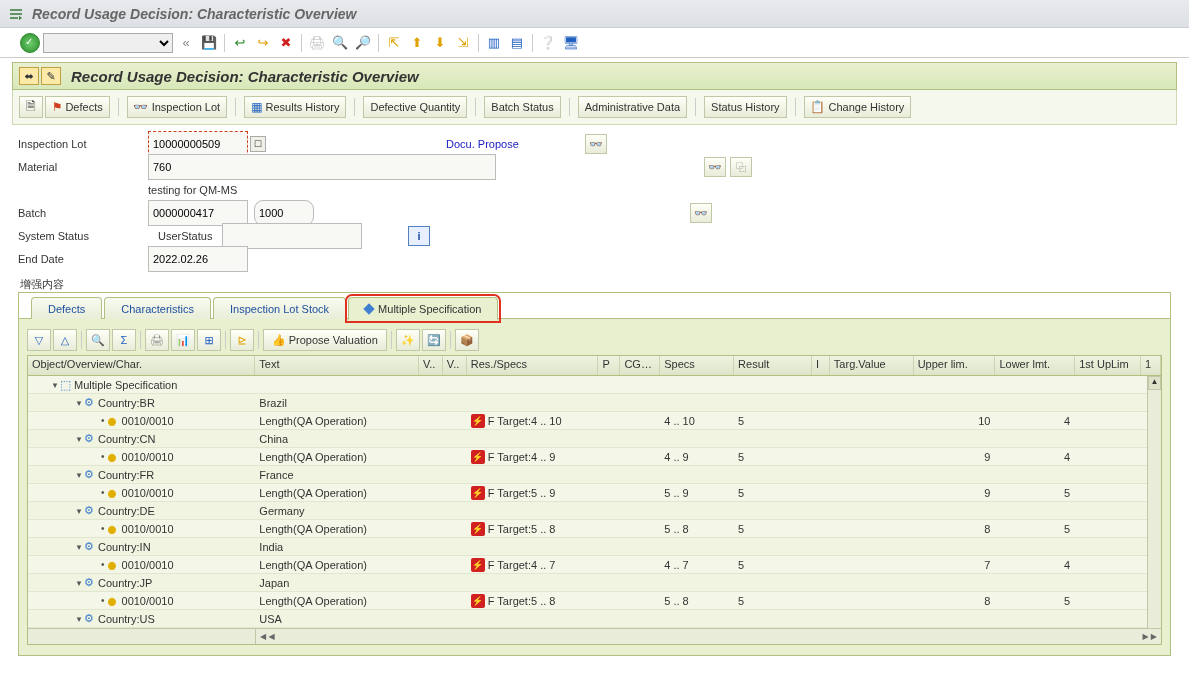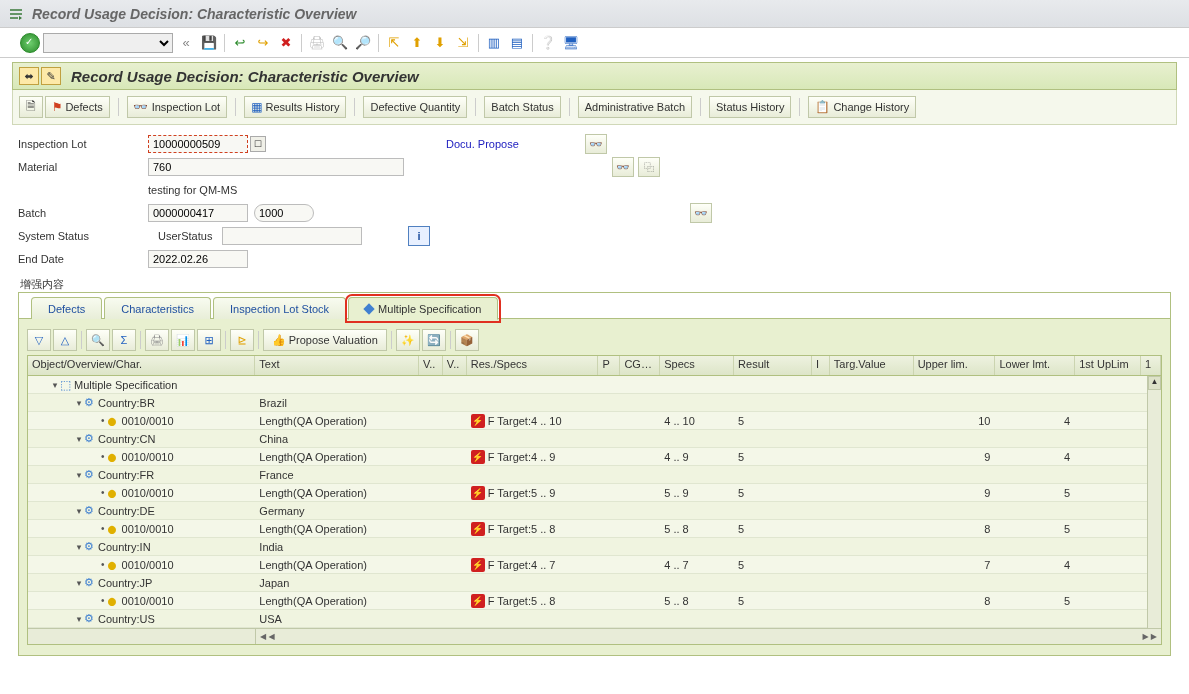--- a/index.html
+++ b/index.html
@@ -22,23 +22,23 @@
 .sub-header .hdr-title { font-size: 15px; font-style: italic; font-weight: bold; color: #333; }
 
 .action-bar { background: #f5f8ec; border: 1px solid #d0d8b8; border-top: none; margin: 0 12px; padding: 6px; display: flex; align-items: center; gap: 2px; }
 .abtn { height: 22px; padding: 0 6px; border: 1px solid #c0c8a8; background: linear-gradient(#fefff8, #e8ecd8); display: inline-flex; align-items: center; gap: 3px; cursor: pointer; font-size: 11px; color: #333; }
 .abtn .ic { font-size: 12px; }
 .asep { width: 1px; height: 18px; background: #ccc; margin: 0 6px; }
 
 .form-area { padding: 8px 18px 4px; }
 .frow { display: flex; align-items: center; height: 22px; margin-bottom: 1px; }
 .flabel { width: 130px; color: #333; }
-.finput { height: 18px; border: 1px solid #bcbcbc; background: #f8f8f4; padding: 4px 4px; font-size: 11px; font-family: inherit; }
+.finput { height: 18px; border: 1px solid #bcbcbc; background: #f8f8f4; padding: 12px 4px; font-size: 11px; font-family: inherit; }
 .finput.w1 { width: 100px; }
-.finput.w2 { width: 256px; }
+.finput.w2 { width: 348px; }
 .finput.w3 { width: 60px; border-radius: 9px; }
 .finput.w4 { width: 260px; }
 .finput.hl { border: 1px dashed #d04020; }
 .search-help { width: 16px; height: 16px; border: 1px solid #aaa; background: #f0f0e8; margin-left: 2px; display:inline-flex;align-items:center;justify-content:center;font-size:9px; }
 .note { color: #2020c0; margin-left: 180px; }
 .glasses-btn { width: 22px; height: 20px; border: 1px solid #c0c8a8; background: linear-gradient(#fefff8,#e8ecd8); margin-left: 6px; display:inline-flex;align-items:center;justify-content:center;font-size:11px;color:#b08000; }
 .info-btn { width: 22px; height: 20px; border:1px solid #5080c0;background:#e8f0ff;display:inline-flex;align-items:center;justify-content:center;color:#2050a0;font-weight:bold;margin-left:4px; }
 .copy-btn { width: 22px; height: 20px; border:1px solid #c0c8a8;background:linear-gradient(#fefff8,#e8ecd8);margin-left:4px;display:inline-flex;align-items:center;justify-content:center;font-size:10px; }
 .spacer-col { flex: 0 0 170px; }
 
@@ -181,21 +181,21 @@
   <span class="asep"></span>
   <span class="abtn">
       <span>Defective Quantity</span>
     </span>
   <span class="asep"></span>
   <span class="abtn">
       <span>Batch Status</span>
     </span>
   <span class="asep"></span>
   <span class="abtn">
-      <span>Administrative Batch</span>
+      <span>Administrative Data</span>
     </span>
   <span class="asep"></span>
   <span class="abtn">
       <span>Status History</span>
     </span>
   <span class="asep"></span>
   <span class="abtn">
       <span class="ic" style="color:#e0a000">📋</span>
       <span>Change History</span>
     </span>

